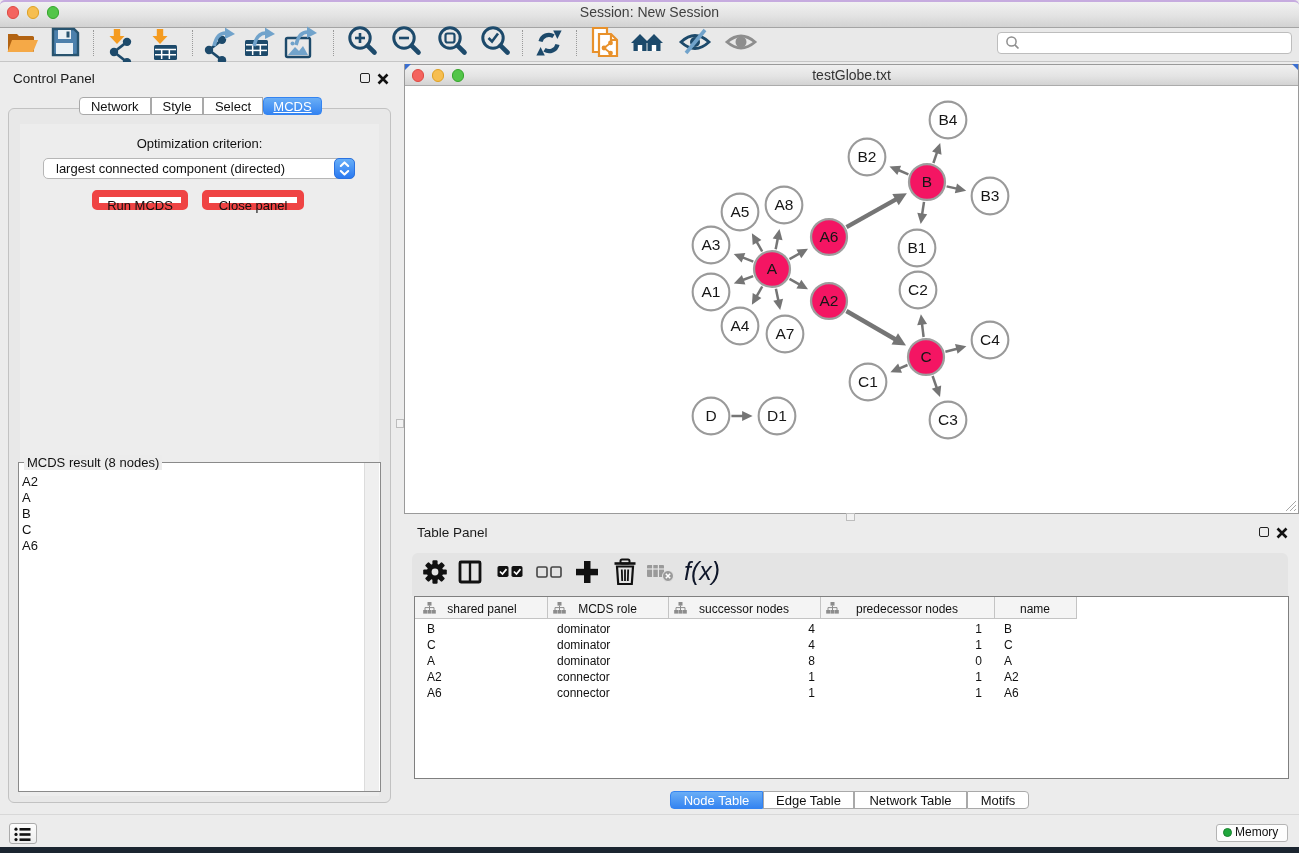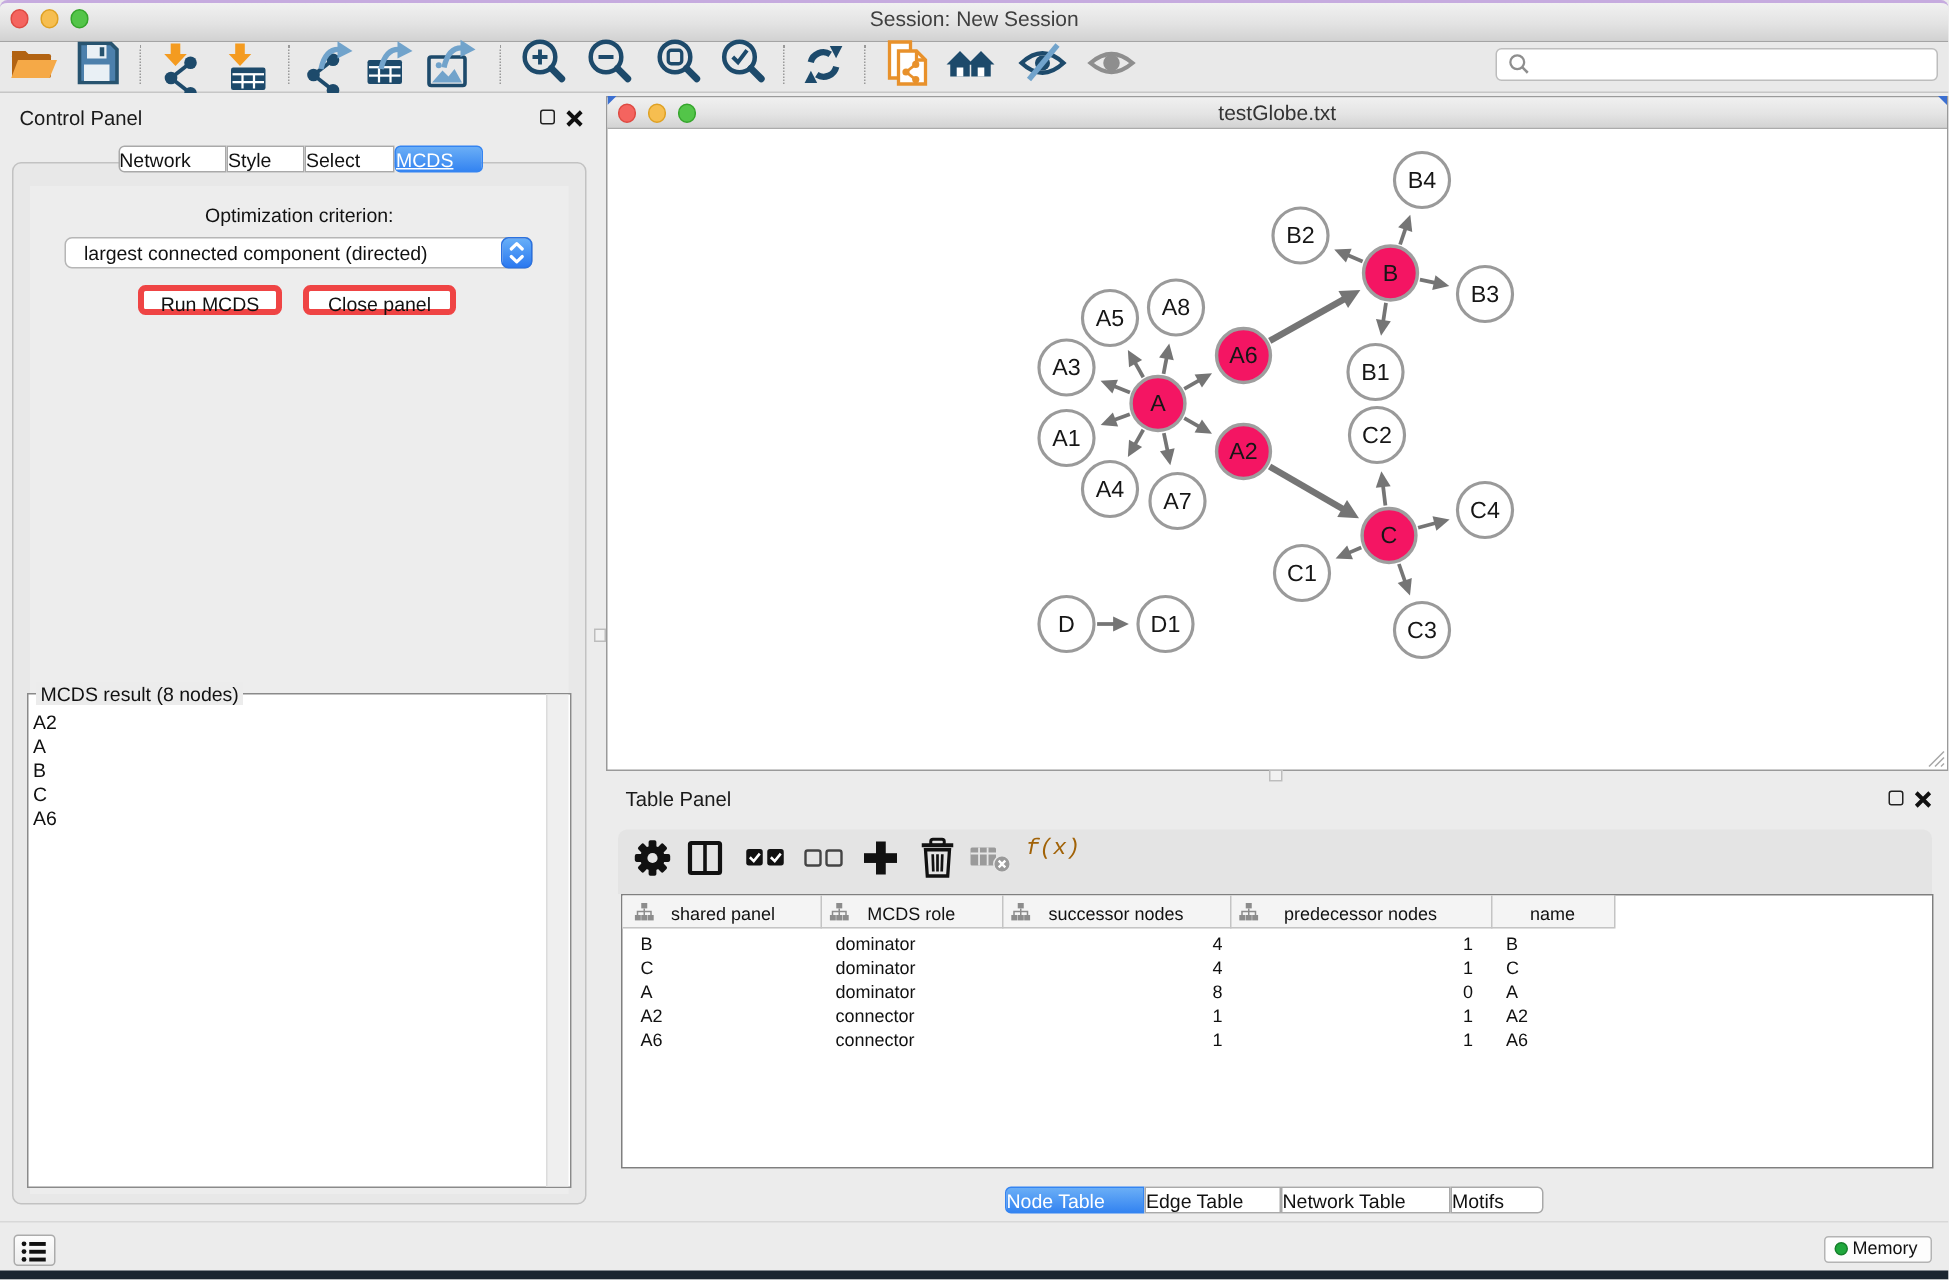--- a/index.html
+++ b/index.html
@@ -4,27 +4,27 @@
 html,body{width:1299px;height:853px;overflow:hidden}
 body{font-family:'Liberation Sans',sans-serif;background:#ECECEC;position:relative}
 .abs{position:absolute}
 .titlebar{left:0;top:0;width:1299px;height:28px;background:linear-gradient(180deg,#F1F1F1 0%,#E3E3E3 55%,#D2D2D2 100%);border-bottom:1px solid #A4A4A4;border-top:2px solid #C6ABDF;border-radius:5px 5px 0 0}
 .tl{position:absolute;width:12.5px;height:12.5px;border-radius:50%}
 .apptitle{left:0;top:4px;width:1299px;text-align:center;font-size:14px;color:#404040}
 .toolbar{left:0;top:28px;width:1299px;height:34px;background:#E9E9E9;border-bottom:1px solid #C6C6C6}
 .search{left:997px;top:32px;width:295px;height:22px;background:#fff;border:1px solid #BDBDBD;border-radius:4px}
 .panel-title{font-size:13.5px;color:#1A1A1A}
 .wbtn{position:absolute;width:10px;height:10px;border:1.6px solid #222;border-radius:2px;background:transparent}
-.tabrow .tab{position:absolute;height:18px;background:#fff;border:1px solid #A9A9A9;font-size:13px;text-align:left;color:#111;line-height:17px}
+.tabrow .tab{position:absolute;height:18px;background:#fff;border:1px solid #A9A9A9;font-size:13px;text-align:center;color:#111;line-height:17px}
 .tab.sel{background:linear-gradient(180deg,#6AAEF6 0%,#3484F1 100%);color:#fff;border-color:#3484F1}
 .cpbox{left:8px;top:108px;width:383px;height:695px;background:#E8E8E8;border:1px solid #C2C2C2;border-radius:6px}
 .cpinner{left:20px;top:124px;width:359px;height:672px;background:#EDEDED}
 .dropdown{left:43px;top:158px;width:312px;height:21px;background:#fff;border:1px solid #B6B6B6;border-radius:5px;font-size:13px;line-height:19px;padding-left:12px;color:#111}
 .ddcap{left:334px;top:158px;width:21px;height:21px;border-radius:5px;background:linear-gradient(180deg,#67AFF8 0%,#2B79F0 100%);border:1px solid #2B72E0}
-.btn{position:absolute;height:20px;background:#fff;border:4px solid #ef4444;border-radius:5px;font-size:13px;text-align:center;line-height:18px;color:#111}
+.btn{position:absolute;height:20px;background:#fff;border:7px solid #ef4444;border-radius:5px;font-size:13px;text-align:center;line-height:18px;color:#111}
 .fieldset{left:18px;top:462px;width:363px;height:330px;background:#fff;border:1px solid #8A8A8A}
 .legend{left:24px;top:455px;background:#ECECEC;font-size:13px;padding:0 3px;color:#111}
 .mcdsitem{font-size:13px;color:#111}
 .netwin{left:404px;top:64px;width:895px;height:450px;border:1px solid #9A9A9A;background:#fff}
 .nettitle{position:absolute;left:0;top:0;width:100%;height:21px;background:linear-gradient(180deg,#F0F0F0 0%,#E4E4E4 55%,#D3D3D3 100%);border-bottom:1px solid #ABABAB}
 .statusbar{left:0;top:814px;width:1299px;height:33px;background:#ECECEC;border-top:1px solid #D8D8D8}
 .darkstrip{left:0;top:847px;width:1299px;height:6px;background:#1B2530}
 .memorybtn{left:1216px;top:824px;width:72px;height:18px;background:#FDFDFD;border:1px solid #B4B4B4;border-radius:3px;font-size:12px;color:#111}
 .listbtn{left:9px;top:823px;width:28px;height:21px;background:linear-gradient(180deg,#FDFDFD,#EDEDED);border:1px solid #ABABAB;border-radius:3px}
 .hdrcell{position:absolute;font-size:12px;color:#111;text-align:center}
@@ -329,21 +329,21 @@
     <line x1="20.2" y1="14.5" x2="19.8" y2="26" stroke="#111" stroke-width="1.8"></line>
   </svg>
 <svg width="34" height="34" viewBox="0 0 34 34" style="position:absolute;left:644px;top:555px">
     <rect x="3" y="10" width="17" height="12" rx="1" fill="#9A9A9A"></rect>
     <line x1="3" y1="14" x2="20" y2="14" stroke="#E6E6E6" stroke-width="1.2"></line>
     <line x1="8.7" y1="10" x2="8.7" y2="22" stroke="#E6E6E6" stroke-width="1.2"></line>
     <line x1="14.4" y1="10" x2="14.4" y2="22" stroke="#E6E6E6" stroke-width="1.2"></line>
     <circle cx="24" cy="21" r="5.5" fill="#9A9A9A" stroke="#E6E6E6" stroke-width="1"></circle>
     <path d="M21.8 18.8 l4.4 4.4 M26.2 18.8 l-4.4 4.4" stroke="#fff" stroke-width="1.6"></path>
   </svg>
-<div style="position:absolute;left:684px;top:557px;font-family:Liberation Mono, monospace;font-style:italic;font-size:15px;color:#a16207">f(x)</div>
+<div style="position:absolute;left:684px;top:557px;font-family:Liberation Sans, sans-serif;font-style:italic;font-size:25px;color:#0f172a">f(x)</div>
 <div class="abs" style="left:414px;top:596px;width:875px;height:183px;background:#fff;border:1px solid #7F7F7F"></div>
 <div class="abs" style="left:415px;top:597px;width:661px;height:22px;background:#F4F4F4;border-bottom:1px solid #C4C4C4"></div>
 <svg width="13" height="13" viewBox="0 0 13 13" style="position:absolute;left:423px;top:602px">
     <rect x="4.5" y="0" width="4" height="3.6" fill="#8C8C8C"></rect>
     <path d="M6.5 3.6 v2 M2 8 v-2.4 h9 v2.4 M6.5 5.6 v2.4" stroke="#8C8C8C" stroke-width="1" fill="none"></path>
     <rect x="0.2" y="8" width="4" height="3.6" fill="#8C8C8C"></rect>
     <rect x="8.8" y="8" width="4" height="3.6" fill="#8C8C8C"></rect>
     <rect x="4.5" y="8" width="4" height="3.6" fill="#8C8C8C"></rect>
   </svg>
 <div class="hdrcell" style="left:417px;top:602px;width:130px">shared panel</div>

